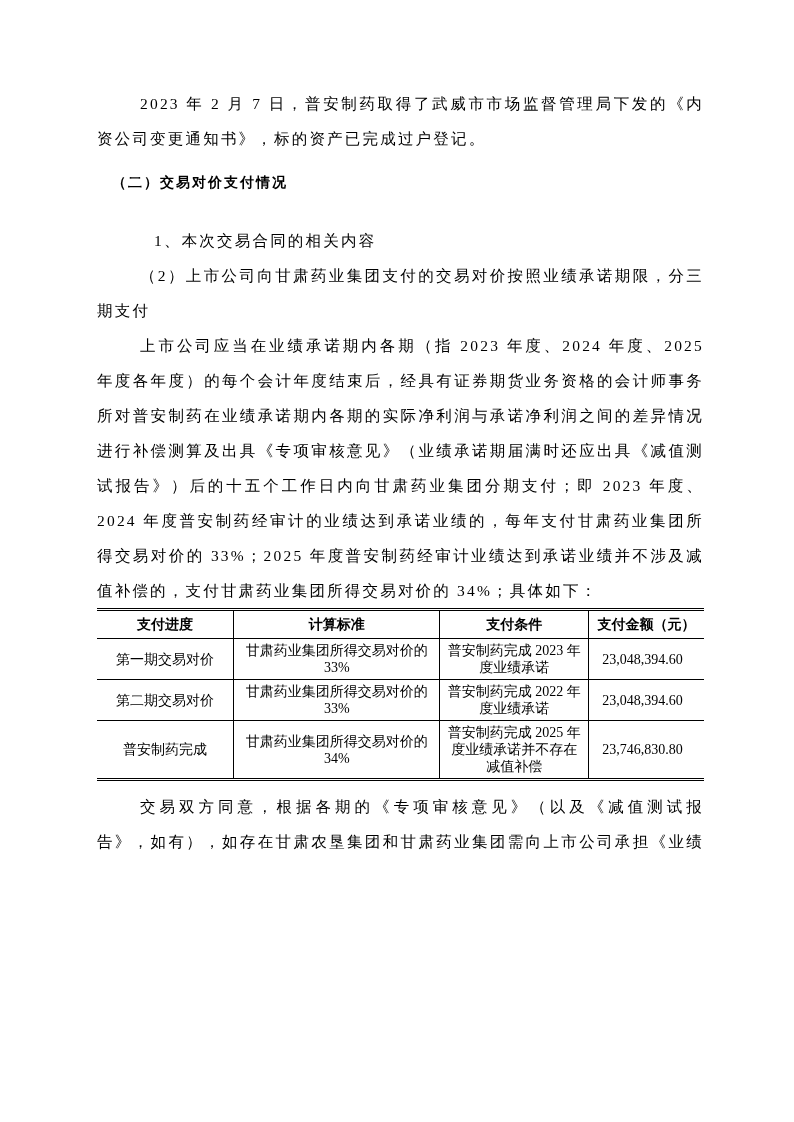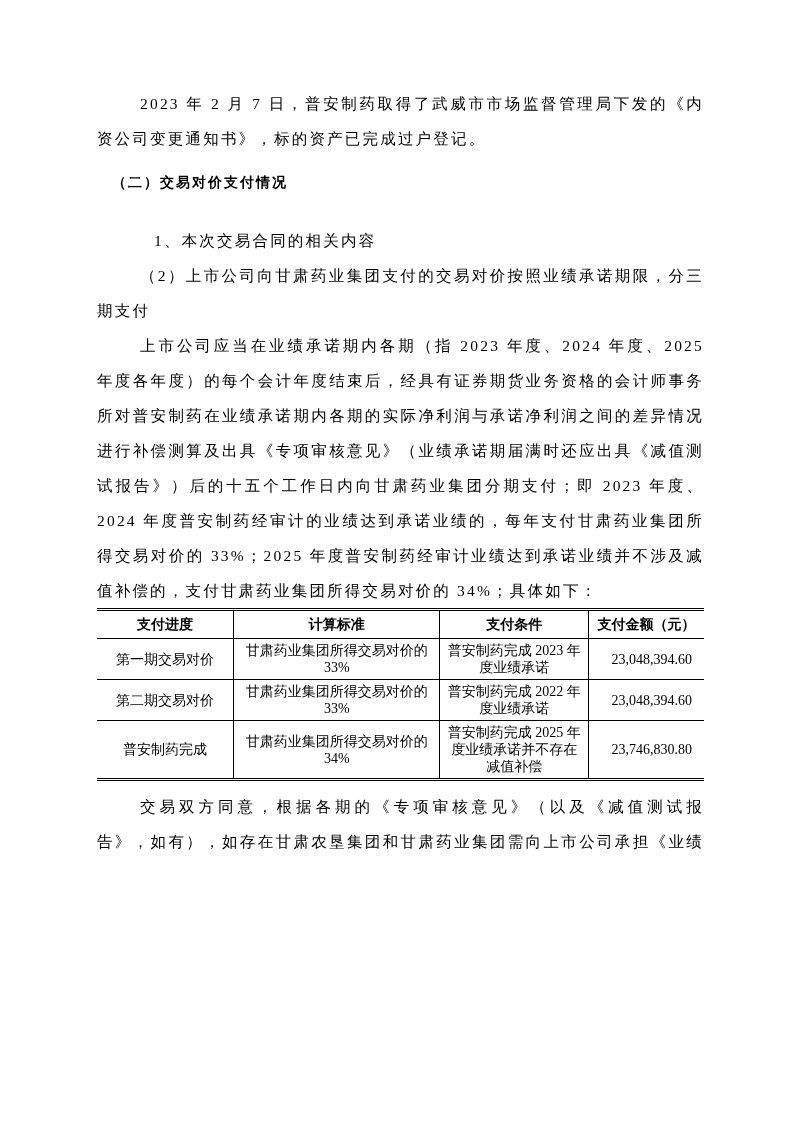--- a/index.html
+++ b/index.html
@@ -60,21 +60,21 @@
     padding: 3px 4px;
     font-weight: normal;
   }
   .pay-table thead th {
     font-weight: 700;
     border-bottom: 1px solid #000;
     padding: 5px 4px;
   }
   .pay-table th + th, .pay-table td + td { border-left: 1px solid #000; }
   .pay-table tbody tr:not(:last-child) td { border-bottom: 1px solid #000; }
-  .pay-table td:last-child { text-align: right; padding-right: 12px; }
+  .pay-table td:last-child { text-align: center; padding-right: 12px; }
   .page-number {
     position: absolute;
     left: 660px;
     top: 1050px;
     width: 20px;
     text-align: center;
     font-size: 14px;
     font-family: "Liberation Serif", "DejaVu Serif", serif;
   }
 </style>

